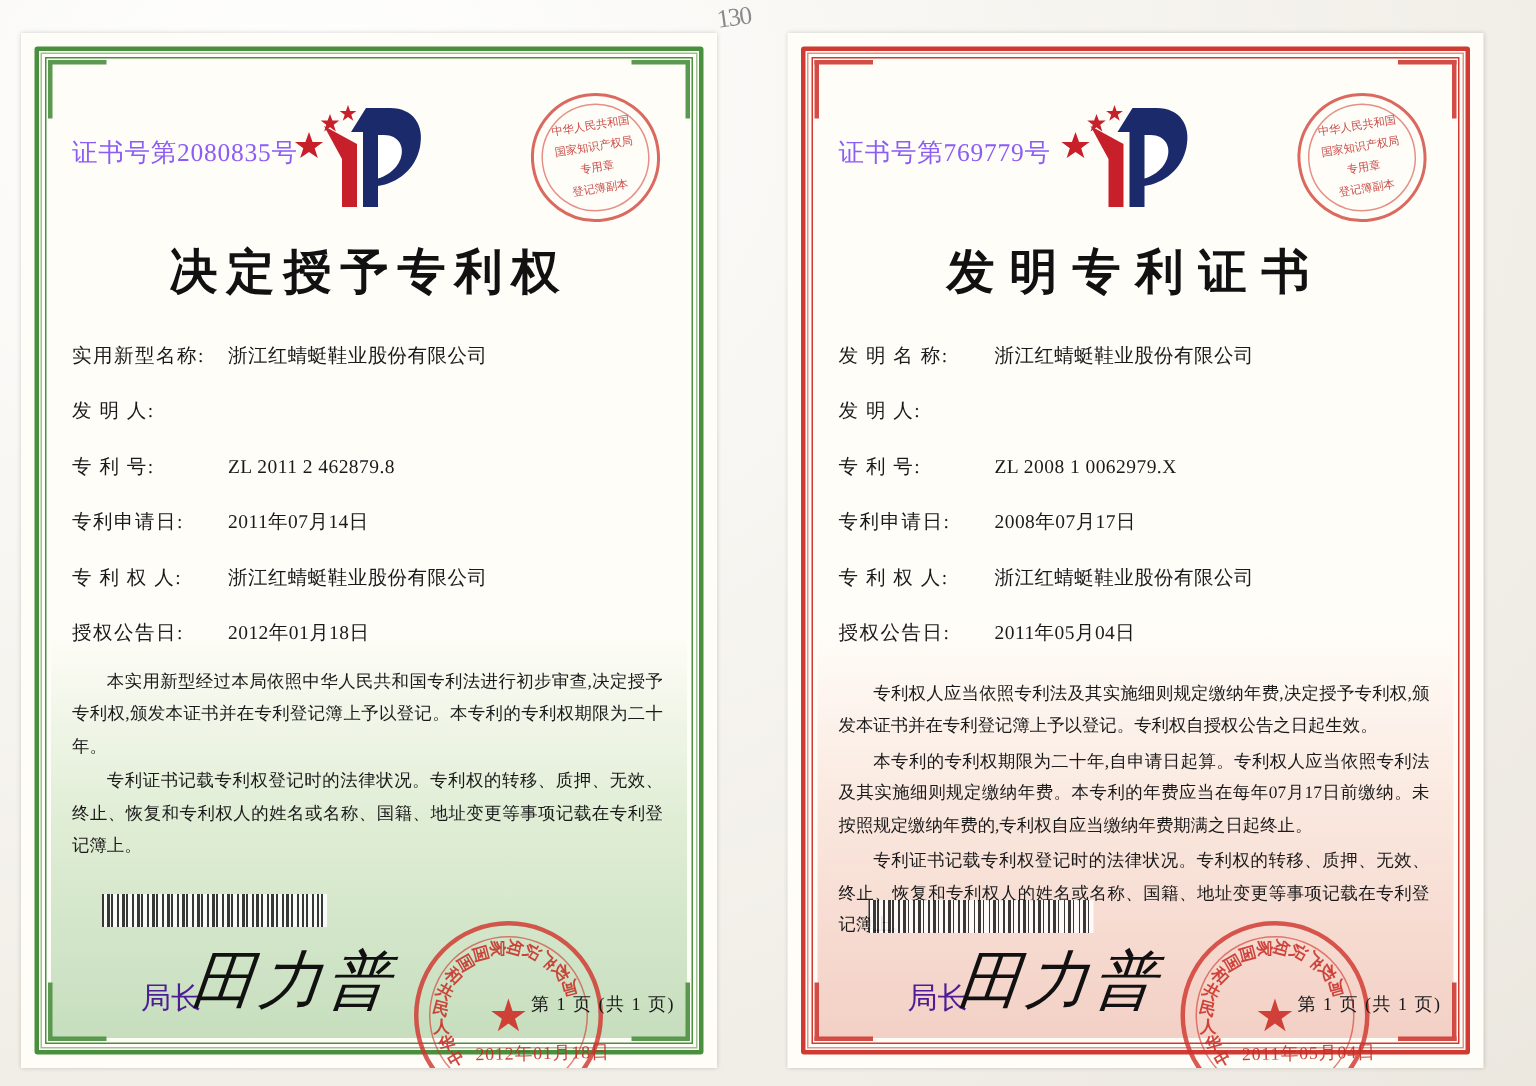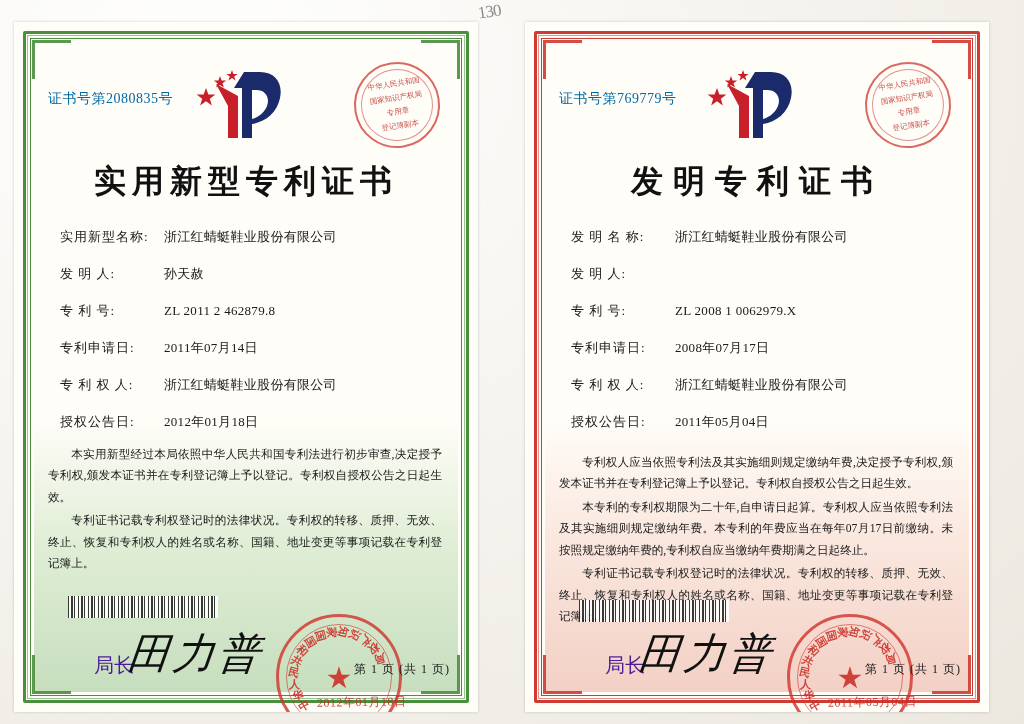--- a/index.html
+++ b/index.html
@@ -99,22 +99,22 @@
   .content {
     position: absolute;
     left: 28px; top: 26px; right: 28px; bottom: 26px;
   }
 
   
   .cert-no {
     position: absolute;
     left: 6px;
     top: 42px;
-    font-size: 14px;
-    color: #0369a1;
+    font-size: 17px;
+    color: #8b5cf6;
     letter-spacing: 0.5px;
   }
   .logo {
     position: absolute;
     left: 50%;
     top: 18px;
     transform: translateX(-50%);
     width: 120px;
     height: 78px;
   }
@@ -154,21 +154,21 @@
     font-weight: bold;
     letter-spacing: 6px;
     color: #111;
     font-family: "DejaVu Serif", serif;
   }
   .cert.right .title { letter-spacing: 10px; }
 
   
   .fields {
     position: absolute;
-    left: 18px;
+    left: 6px;
     right: 6px;
     top: 180px;
   }
   .field {
     display: flex;
     align-items: baseline;
     margin-bottom: 19px;
     font-size: 13px;
     color: #1a1a1a;
   }
@@ -321,51 +321,50 @@
       </svg>
 
       <div class="stamp-topright">
         <div class="inner-ring"></div>
         <div class="st-l1">中华人民共和国</div>
         <div class="st-l2">国家知识产权局</div>
         <div class="st-l3">专用章</div>
         <div class="st-l4">登记簿副本</div>
       </div>
 
-      <div class="title">实用新型专利证书</div>
+      <div class="title">决定授予专利权</div>
 
       <div class="fields">
         <div class="field">
           <span class="label">实用新型名称:</span>
           <span class="value">浙江红蜻蜓鞋业股份有限公司</span>
         </div>
         <div class="field">
           <span class="label">发 明 人:</span>
-          <span class="value">孙天赦</span>
         </div>
         <div class="field">
           <span class="label">专 利 号:</span>
           <span class="value">ZL 2011 2 462879.8</span>
         </div>
         <div class="field">
           <span class="label">专利申请日:</span>
           <span class="value">2011年07月14日</span>
         </div>
         <div class="field">
           <span class="label">专 利 权 人:</span>
           <span class="value">浙江红蜻蜓鞋业股份有限公司</span>
         </div>
         <div class="field">
           <span class="label">授权公告日:</span>
           <span class="value">2012年01月18日</span>
         </div>
       </div>
 
       <div class="body-text">
-        <p>本实用新型经过本局依照中华人民共和国专利法进行初步审查,决定授予专利权,颁发本证书并在专利登记簿上予以登记。专利权自授权公告之日起生效。</p>
+        <p>本实用新型经过本局依照中华人民共和国专利法进行初步审查,决定授予专利权,颁发本证书并在专利登记簿上予以登记。本专利的专利权期限为二十年。</p>
         <p>专利证书记载专利权登记时的法律状况。专利权的转移、质押、无效、终止、恢复和专利权人的姓名或名称、国籍、地址变更等事项记载在专利登记簿上。</p>
       </div>
 
       <div class="barcode"></div>
 
       <div class="sig-label">局长</div>
       <div class="signature">田力普</div>
 
       <div class="red-stamp">
         <div class="ring2"></div>

